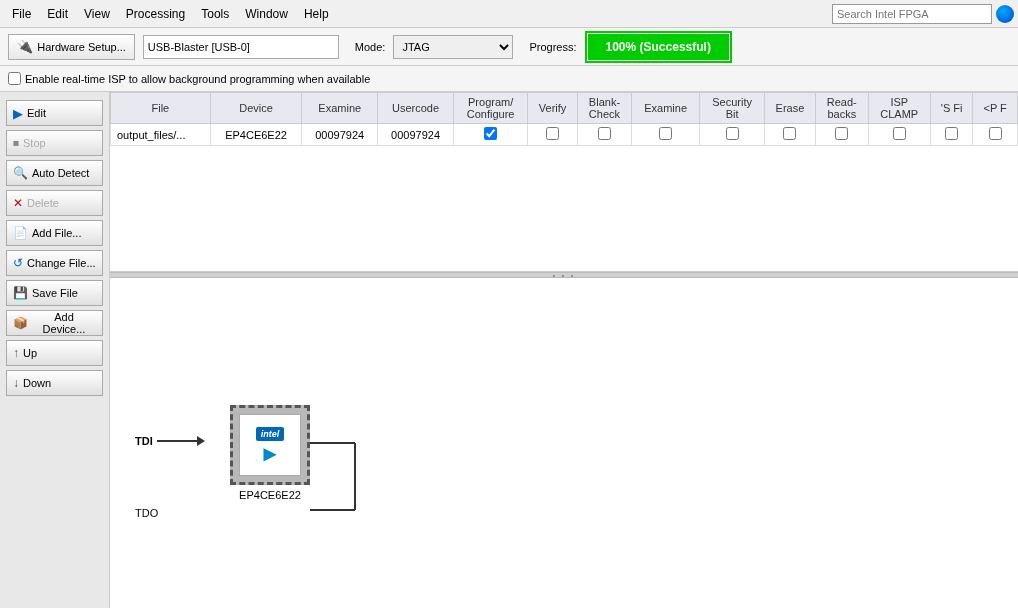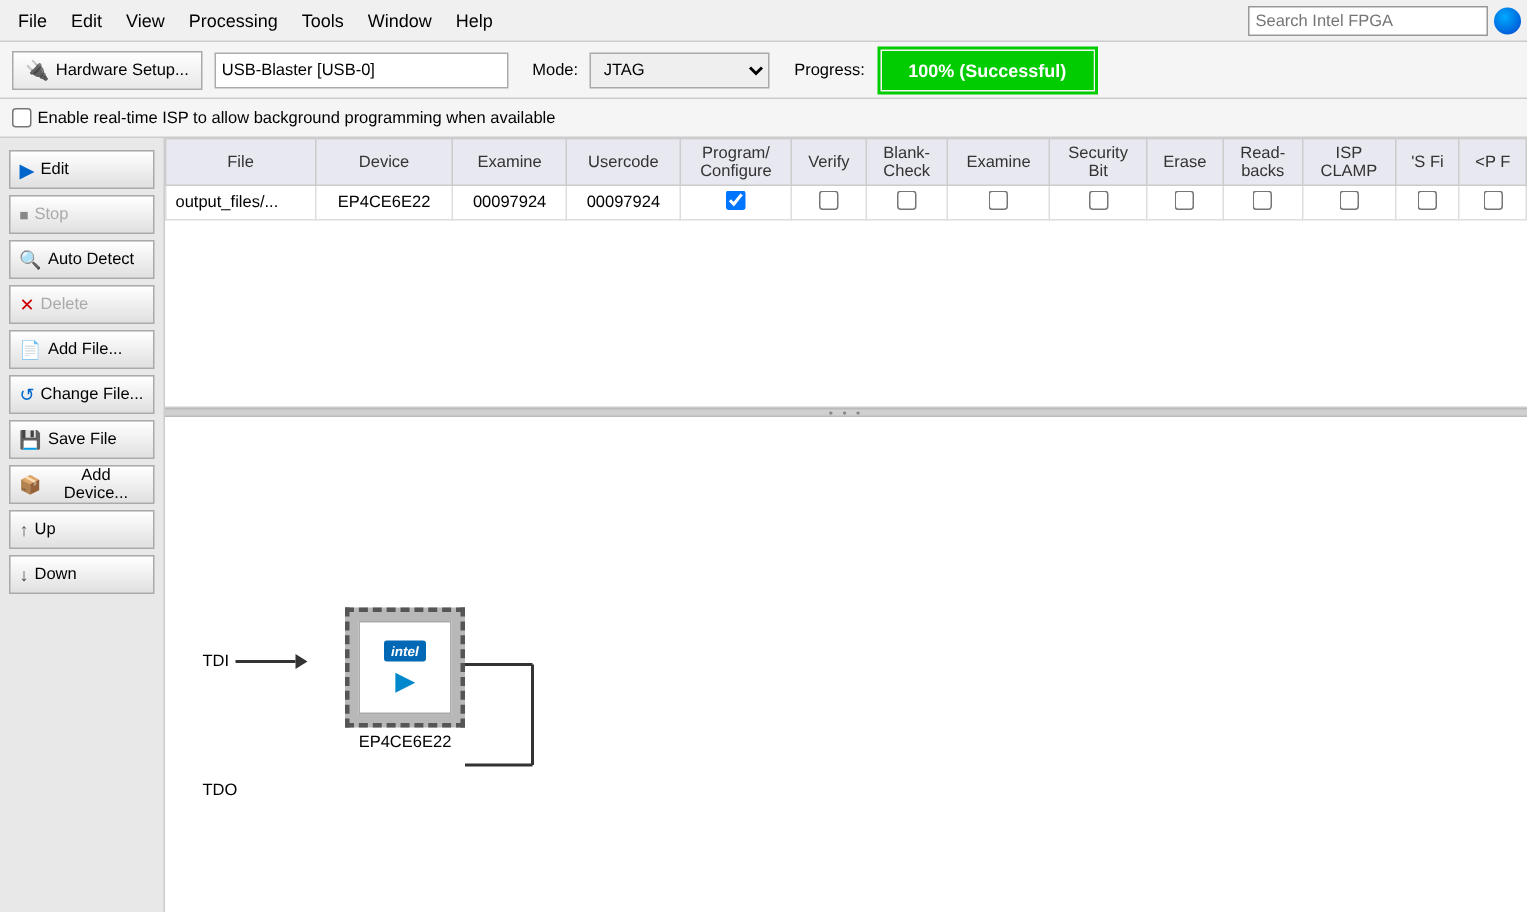--- a/index.html
+++ b/index.html
@@ -189,21 +189,21 @@
       </table>
     </div>
 
     <div class="splitter">
       <span class="splitter-dots">• • •</span>
     </div>
 
     <div id="diagram-area">
       <div style="position: relative; margin-left: 100px; margin-top: 20px;">
 
-        <div style="position: absolute; left: -95px; top: 30px; display: flex; align-items: center; gap: 4px;">
+        <div style="position: absolute; left: -95px; top: 30px; display: flex; align-items: center; gap: 4px; font-weight: bold;">
           <span style="font-size:11px;">TDI</span>
           <div style="display: flex; align-items: center;">
             <div style="width: 40px; height: 2px; background: #333;"></div>
             <div style="border-left: 8px solid #333; border-top: 5px solid transparent; border-bottom: 5px solid transparent;"></div>
           </div>
         </div>
 
         <div style="border: 3px dashed #555; width: 80px; height: 80px; background: #b8b8b8; display: flex; align-items: center; justify-content: center; position: relative;">
           <div style="background: #ffffff; width: 62px; height: 62px; display: flex; flex-direction: column; align-items: center; justify-content: center; gap: 3px; border: 1px solid #aaa;">
             <div class="intel-logo">
@@ -215,18 +215,18 @@
 
         <div style="text-align: center; font-size: 11px; margin-top: 4px;">EP4CE6E22</div>
 
         <svg width="200" height="100" style="position: absolute; top: 30px; left: 80px;">
           <line x1="0" y1="8" x2="45" y2="8" stroke="#333" stroke-width="2"></line>
           <line x1="45" y1="8" x2="45" y2="75" stroke="#333" stroke-width="2"></line>
           <line x1="45" y1="75" x2="-115" y2="75" stroke="#333" stroke-width="2"></line>
           <polygon points="-115,71 -125,75 -115,79" fill="#333"></polygon>
         </svg>
 
-        <div style="position: absolute; left: -95px; top: 116px; font-size: 11px;">TDO</div>
+        <div style="position: absolute; left: -95px; top: 102px; font-size: 11px;">TDO</div>
       </div>
     </div>
 
   </div>
 </div>
 
 </body></html>

